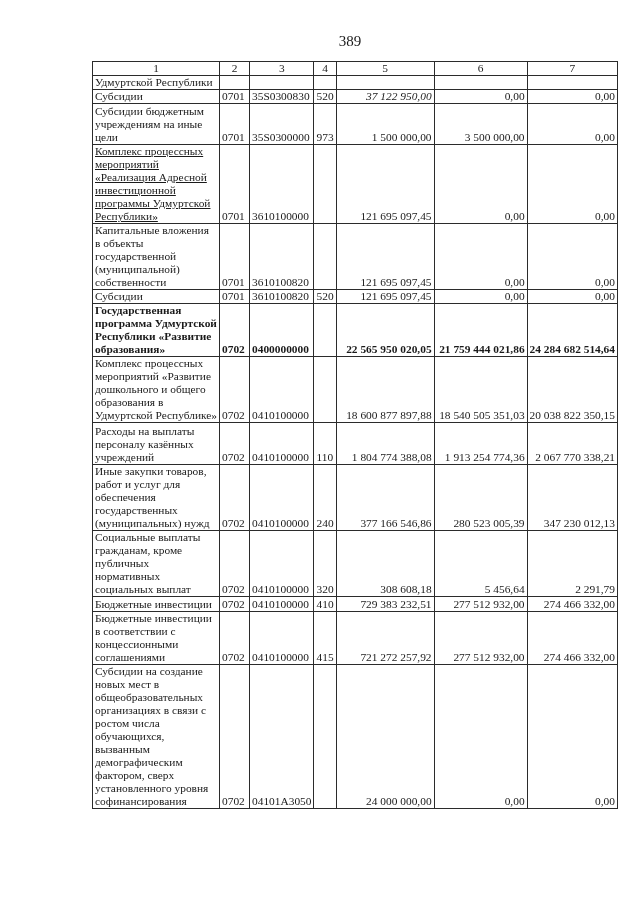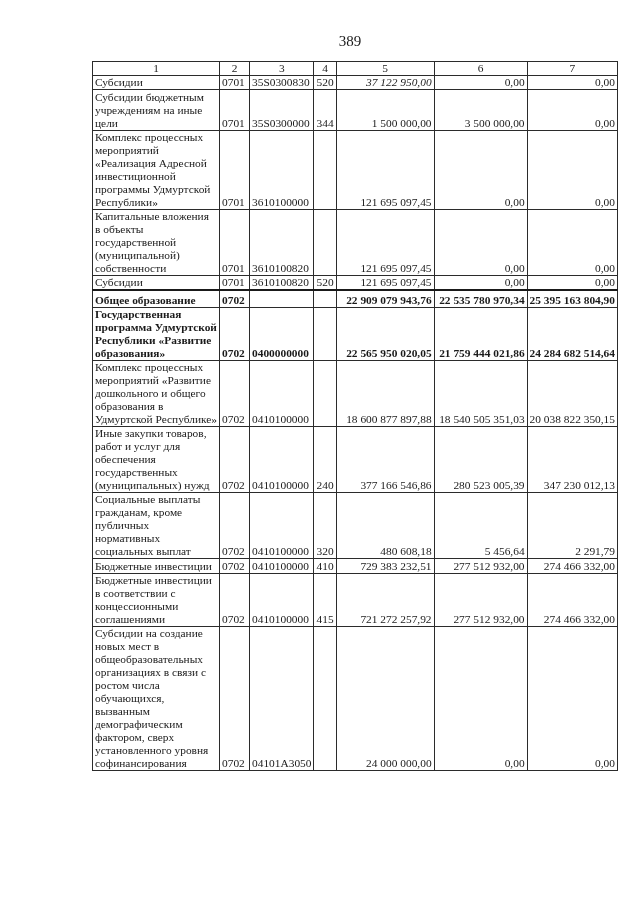--- a/index.html
+++ b/index.html
@@ -34,40 +34,49 @@
   <tbody id="tbody">
     <tr class="head">
       <td>1</td>
       <td>2</td>
       <td>3</td>
       <td>4</td>
       <td>5</td>
       <td>6</td>
       <td>7</td>
     </tr>
+  <tr>
+        <td class="c1" style="height: 13px;">Удмуртской Республики</td>
+        <td class="c2" style="height: 13px;"></td>
+        <td class="c3" style="height: 13px;"></td>
+        <td class="c4" style="height: 13px;"></td>
+        <td class="num" style="height: 13px;"></td>
+        <td class="num" style="height: 13px;"></td>
+        <td class="num" style="height: 13px;"></td>
+      </tr>
       <tr>
         <td class="c1" style="height: 13px;">Субсидии</td>
         <td class="c2" style="height: 13px;">0701</td>
         <td class="c3" style="height: 13px;">35S0300830</td>
         <td class="c4" style="height: 13px;">520</td>
         <td class="num" style="height: 13px; font-style: italic;">37 122 950,00</td>
         <td class="num" style="height: 13px;">0,00</td>
         <td class="num" style="height: 13px;">0,00</td>
       </tr>
       <tr>
         <td class="c1" style="height: 40px;">Субсидии бюджетным учреждениям на иные цели</td>
         <td class="c2" style="height: 40px;">0701</td>
         <td class="c3" style="height: 40px;">35S0300000</td>
-        <td class="c4" style="height: 40px;">344</td>
+        <td class="c4" style="height: 40px;">973</td>
         <td class="num" style="height: 40px;">1 500 000,00</td>
         <td class="num" style="height: 40px;">3 500 000,00</td>
         <td class="num" style="height: 40px;">0,00</td>
       </tr>
       <tr>
-        <td class="c1" style="height: 76px;">Комплекс процессных мероприятий «Реализация Адресной инвестиционной программы Удмуртской Республики»</td>
+        <td class="c1" style="height: 76px; text-decoration: underline;">Комплекс процессных мероприятий «Реализация Адресной инвестиционной программы Удмуртской Республики»</td>
         <td class="c2" style="height: 76px;">0701</td>
         <td class="c3" style="height: 76px;">3610100000</td>
         <td class="c4" style="height: 76px;"></td>
         <td class="num" style="height: 76px;">121 695 097,45</td>
         <td class="num" style="height: 76px;">0,00</td>
         <td class="num" style="height: 76px;">0,00</td>
       </tr>
       <tr>
         <td class="c1" style="height: 51px;">Капитальные вложения в объекты государственной (муниципальной) собственности</td>
         <td class="c2" style="height: 51px;">0701</td>
@@ -79,62 +88,62 @@
       </tr>
       <tr>
         <td class="c1" style="height: 12px;">Субсидии</td>
         <td class="c2" style="height: 12px;">0701</td>
         <td class="c3" style="height: 12px;">3610100820</td>
         <td class="c4" style="height: 12px;">520</td>
         <td class="num" style="height: 12px;">121 695 097,45</td>
         <td class="num" style="height: 12px;">0,00</td>
         <td class="num" style="height: 12px;">0,00</td>
       </tr>
-      <tr class="bold thick-top">
-        <td class="c1" style="height: 16px;">Общее образование</td>
-        <td class="c2" style="height: 16px;">0702</td>
-        <td class="c3" style="height: 16px;"></td>
-        <td class="c4" style="height: 16px;"></td>
-        <td class="num" style="height: 16px;">22 909 079 943,76</td>
-        <td class="num" style="height: 16px;">22 535 780 970,34</td>
-        <td class="num" style="height: 16px;">25 395 163 804,90</td>
-      </tr>
       <tr class="bold">
         <td class="c1" style="height: 51px;">Государственная программа Удмуртской Республики «Развитие образования»</td>
         <td class="c2" style="height: 51px;">0702</td>
         <td class="c3" style="height: 51px;">0400000000</td>
         <td class="c4" style="height: 51px;"></td>
         <td class="num" style="height: 51px;">22 565 950 020,05</td>
         <td class="num" style="height: 51px;">21 759 444 021,86</td>
         <td class="num" style="height: 51px;">24 284 682 514,64</td>
       </tr>
       <tr>
         <td class="c1" style="height: 61px;">Комплекс процессных мероприятий «Развитие дошкольного и общего образования в Удмуртской Республике»</td>
         <td class="c2" style="height: 61px;">0702</td>
         <td class="c3" style="height: 61px;">0410100000</td>
         <td class="c4" style="height: 61px;"></td>
         <td class="num" style="height: 61px;">18 600 877 897,88</td>
         <td class="num" style="height: 61px;">18 540 505 351,03</td>
         <td class="num" style="height: 61px;">20 038 822 350,15</td>
       </tr>
       <tr>
+        <td class="c1" style="height: 41px;">Расходы на выплаты персоналу казённых учреждений</td>
+        <td class="c2" style="height: 41px;">0702</td>
+        <td class="c3" style="height: 41px;">0410100000</td>
+        <td class="c4" style="height: 41px;">110</td>
+        <td class="num" style="height: 41px;">1 804 774 388,08</td>
+        <td class="num" style="height: 41px;">1 913 254 774,36</td>
+        <td class="num" style="height: 41px;">2 067 770 338,21</td>
+      </tr>
+      <tr>
         <td class="c1" style="height: 62px;">Иные закупки товаров, работ и услуг для обеспечения государственных (муниципальных) нужд</td>
         <td class="c2" style="height: 62px;">0702</td>
         <td class="c3" style="height: 62px;">0410100000</td>
         <td class="c4" style="height: 62px;">240</td>
         <td class="num" style="height: 62px;">377 166 546,86</td>
         <td class="num" style="height: 62px;">280 523 005,39</td>
         <td class="num" style="height: 62px;">347 230 012,13</td>
       </tr>
       <tr>
         <td class="c1" style="height: 49px;">Социальные выплаты гражданам, кроме публичных нормативных социальных выплат</td>
         <td class="c2" style="height: 49px;">0702</td>
         <td class="c3" style="height: 49px;">0410100000</td>
         <td class="c4" style="height: 49px;">320</td>
-        <td class="num" style="height: 49px;">480 608,18</td>
+        <td class="num" style="height: 49px;">308 608,18</td>
         <td class="num" style="height: 49px;">5 456,64</td>
         <td class="num" style="height: 49px; text-align: right;">2 291,79</td>
       </tr>
       <tr>
         <td class="c1" style="height: 14px;">Бюджетные инвестиции</td>
         <td class="c2" style="height: 14px;">0702</td>
         <td class="c3" style="height: 14px;">0410100000</td>
         <td class="c4" style="height: 14px; margin-left: 11px;">410</td>
         <td class="num" style="height: 14px;">729 383 232,51</td>
         <td class="num" style="height: 14px;">277 512 932,00</td>

